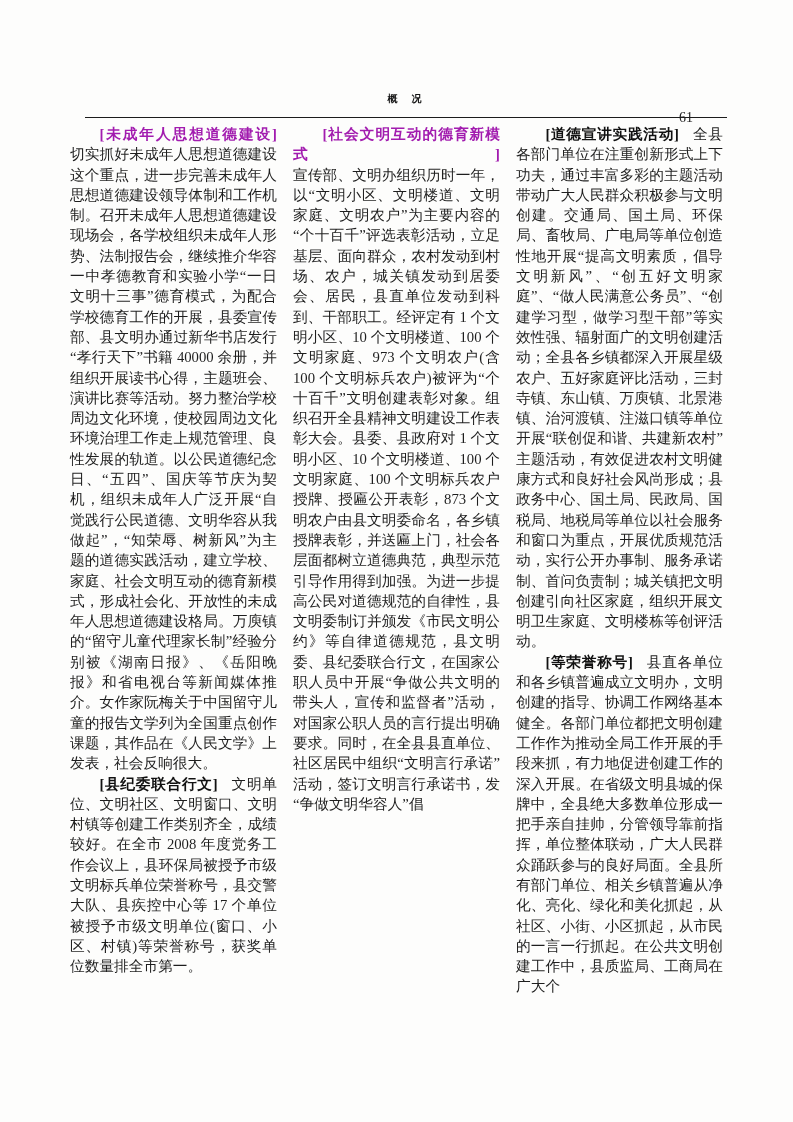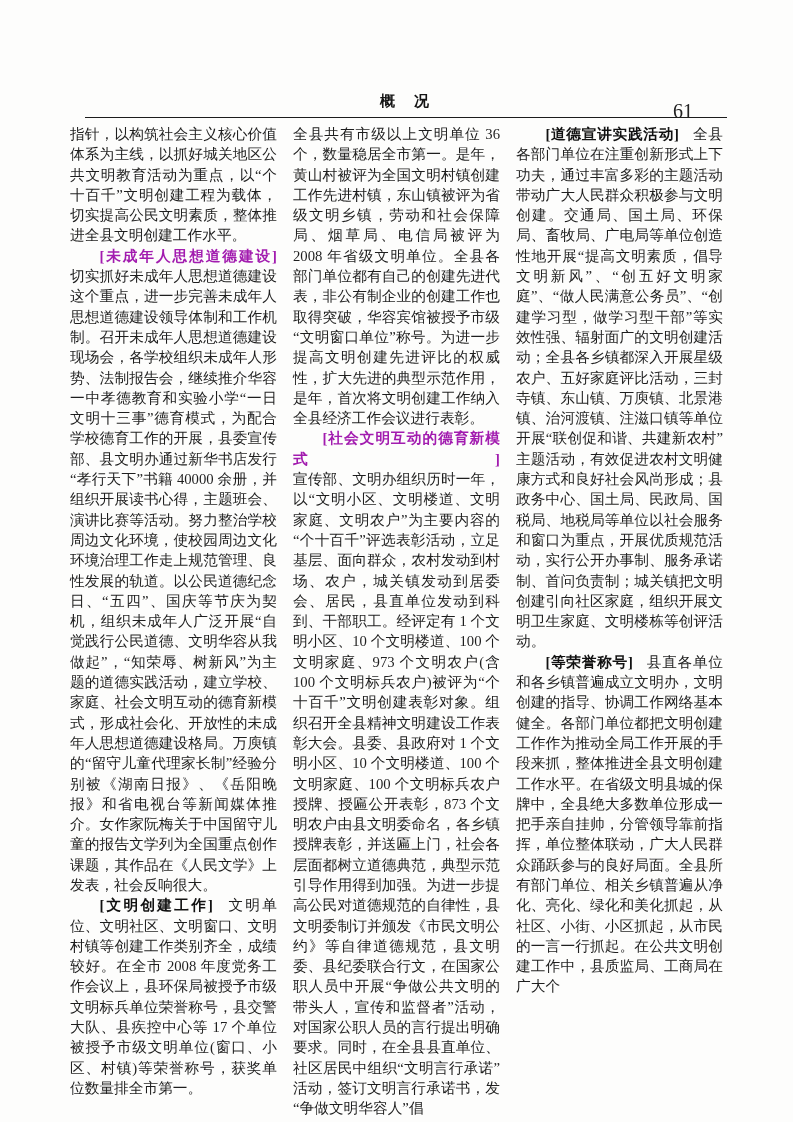--- a/index.html
+++ b/index.html
@@ -18,28 +18,28 @@
   .page-header {
     position: absolute;
     left: 85px; top: 92px;
     width: 642px; height: 22px;
   }
   .header-title {
     position: absolute;
     left: 0; right: 1px; top: 0;
     text-align: center;
     font-weight: bold;
-    font-size: 15px;
+    font-size: 10px;
     letter-spacing: 2px;
     color: #141414;
   }
   .page-number {
     position: absolute;
-    right: 34px; top: 8px;
-    font-size: 20px;
+    right: 34px; top: 18px;
+    font-size: 14px;
     color: #222;
   }
   .header-rule {
     position: absolute;
     left: 85px; top: 117px;
     width: 642px; height: 0;
     border-top: 1.6px solid #1c1c1c;
   }
   .columns {
     position: absolute;
@@ -80,32 +80,30 @@
   <div class="page-header">
     <div class="header-title">概　况</div>
     <div class="page-number">61</div>
   </div>
 
   <div class="header-rule"></div>
 
   <div class="columns">
 
     <div class="col">
-      <p class="flow">指针，以构筑社会主义核心价值体系为主线，以抓好城关地区公共文明教育活动为重点，以“个十百千”文明创建工程为载体，切实提高公民文明素质，整体推进全县文明创建工作水平。</p>
       <p class="sec-head">[未成年人思想道德建设]</p>
       <p class="flow">切实抓好未成年人思想道德建设这个重点，进一步完善未成年人思想道德建设领导体制和工作机制。召开未成年人思想道德建设现场会，各学校组织未成年人形势、法制报告会，继续推介华容一中孝德教育和实验小学“一日文明十三事”德育模式，为配合学校德育工作的开展，县委宣传部、县文明办通过新华书店发行“孝行天下”书籍 40000 余册，并组织开展读书心得，主题班会、演讲比赛等活动。努力整治学校周边文化环境，使校园周边文化环境治理工作走上规范管理、良性发展的轨道。以公民道德纪念日、“五四”、国庆等节庆为契机，组织未成年人广泛开展“自觉践行公民道德、文明华容从我做起”，“知荣辱、树新风”为主题的道德实践活动，建立学校、家庭、社会文明互动的德育新模式，形成社会化、开放性的未成年人思想道德建设格局。万庾镇的“留守儿童代理家长制”经验分别被《湖南日报》、《岳阳晚报》和省电视台等新闻媒体推介。女作家阮梅关于中国留守儿童的报告文学列为全国重点创作课题，其作品在《人民文学》上发表，社会反响很大。</p>
-      <p class="entry"><span class="head">[文明创建工作]</span><span class="body">文明单位、文明社区、文明窗口、文明村镇等创建工作类别齐全，成绩较好。在全市 2008 年度党务工作会议上，县环保局被授予市级文明标兵单位荣誉称号，县交警大队、县疾控中心等 17 个单位被授予市级文明单位(窗口、小区、村镇)等荣誉称号，获奖单位数量排全市第一。</span></p>
+      <p class="entry"><span class="head">[县纪委联合行文]</span><span class="body">文明单位、文明社区、文明窗口、文明村镇等创建工作类别齐全，成绩较好。在全市 2008 年度党务工作会议上，县环保局被授予市级文明标兵单位荣誉称号，县交警大队、县疾控中心等 17 个单位被授予市级文明单位(窗口、小区、村镇)等荣誉称号，获奖单位数量排全市第一。</span></p>
     </div>
 
     <div class="col">
-      <p class="flow">全县共有市级以上文明单位 36 个，数量稳居全市第一。是年，黄山村被评为全国文明村镇创建工作先进村镇，东山镇被评为省级文明乡镇，劳动和社会保障局、烟草局、电信局被评为 2008 年省级文明单位。全县各部门单位都有自己的创建先进代表，非公有制企业的创建工作也取得突破，华容宾馆被授予市级“文明窗口单位”称号。为进一步提高文明创建先进评比的权威性，扩大先进的典型示范作用，是年，首次将文明创建工作纳入全县经济工作会议进行表彰。</p>
       <p class="sec-head">[社会文明互动的德育新模式]</p>
       <p class="flow">宣传部、文明办组织历时一年，以“文明小区、文明楼道、文明家庭、文明农户”为主要内容的“个十百千”评选表彰活动，立足基层、面向群众，农村发动到村场、农户，城关镇发动到居委会、居民，县直单位发动到科到、干部职工。经评定有 1 个文明小区、10 个文明楼道、100 个文明家庭、973 个文明农户(含 100 个文明标兵农户)被评为“个十百千”文明创建表彰对象。组织召开全县精神文明建设工作表彰大会。县委、县政府对 1 个文明小区、10 个文明楼道、100 个文明家庭、100 个文明标兵农户授牌、授匾公开表彰，873 个文明农户由县文明委命名，各乡镇授牌表彰，并送匾上门，社会各层面都树立道德典范，典型示范引导作用得到加强。为进一步提高公民对道德规范的自律性，县文明委制订并颁发《市民文明公约》等自律道德规范，县文明委、县纪委联合行文，在国家公职人员中开展“争做公共文明的带头人，宣传和监督者”活动，对国家公职人员的言行提出明确要求。同时，在全县县直单位、社区居民中组织“文明言行承诺”活动，签订文明言行承诺书，发“争做文明华容人”倡</p>
     </div>
 
     <div class="col">
       <p class="entry"><span class="head">[道德宣讲实践活动]</span><span class="body">全县各部门单位在注重创新形式上下功夫，通过丰富多彩的主题活动带动广大人民群众积极参与文明创建。交通局、国土局、环保局、畜牧局、广电局等单位创造性地开展“提高文明素质，倡导文明新风”、“创五好文明家庭”、“做人民满意公务员”、“创建学习型，做学习型干部”等实效性强、辐射面广的文明创建活动；全县各乡镇都深入开展星级农户、五好家庭评比活动，三封寺镇、东山镇、万庾镇、北景港镇、治河渡镇、注滋口镇等单位开展“联创促和谐、共建新农村”主题活动，有效促进农村文明健康方式和良好社会风尚形成；县政务中心、国土局、民政局、国税局、地税局等单位以社会服务和窗口为重点，开展优质规范活动，实行公开办事制、服务承诺制、首问负责制；城关镇把文明创建引向社区家庭，组织开展文明卫生家庭、文明楼栋等创评活动。</span></p>
-      <p class="entry"><span class="head">[等荣誉称号]</span><span class="body">县直各单位和各乡镇普遍成立文明办，文明创建的指导、协调工作网络基本健全。各部门单位都把文明创建工作作为推动全局工作开展的手段来抓，整体推进全县文明创建工作水平。在省级文明县城的保牌中，全县绝大多数单位形成一把手亲自挂帅，分管领导靠前指挥，单位整体联动，广大人民群众踊跃参与的良好局面。全县所有部门单位、相关乡镇普遍从净化、亮化、绿化和美化抓起，从社区、小街、小区抓起，从市民的一言一行抓起。在公共文明创建工作中，县质监局、工商局在广大个</span></p>
+      <p class="entry"><span class="head">[等荣誉称号]</span><span class="body">县直各单位和各乡镇普遍成立文明办，文明创建的指导、协调工作网络基本健全。各部门单位都把文明创建工作作为推动全局工作开展的手段来抓，有力地促进创建工作的深入开展。在省级文明县城的保牌中，全县绝大多数单位形成一把手亲自挂帅，分管领导靠前指挥，单位整体联动，广大人民群众踊跃参与的良好局面。全县所有部门单位、相关乡镇普遍从净化、亮化、绿化和美化抓起，从社区、小街、小区抓起，从市民的一言一行抓起。在公共文明创建工作中，县质监局、工商局在广大个</span></p>
     </div>
 
   </div>
 
 </div>
 
 </body></html>

